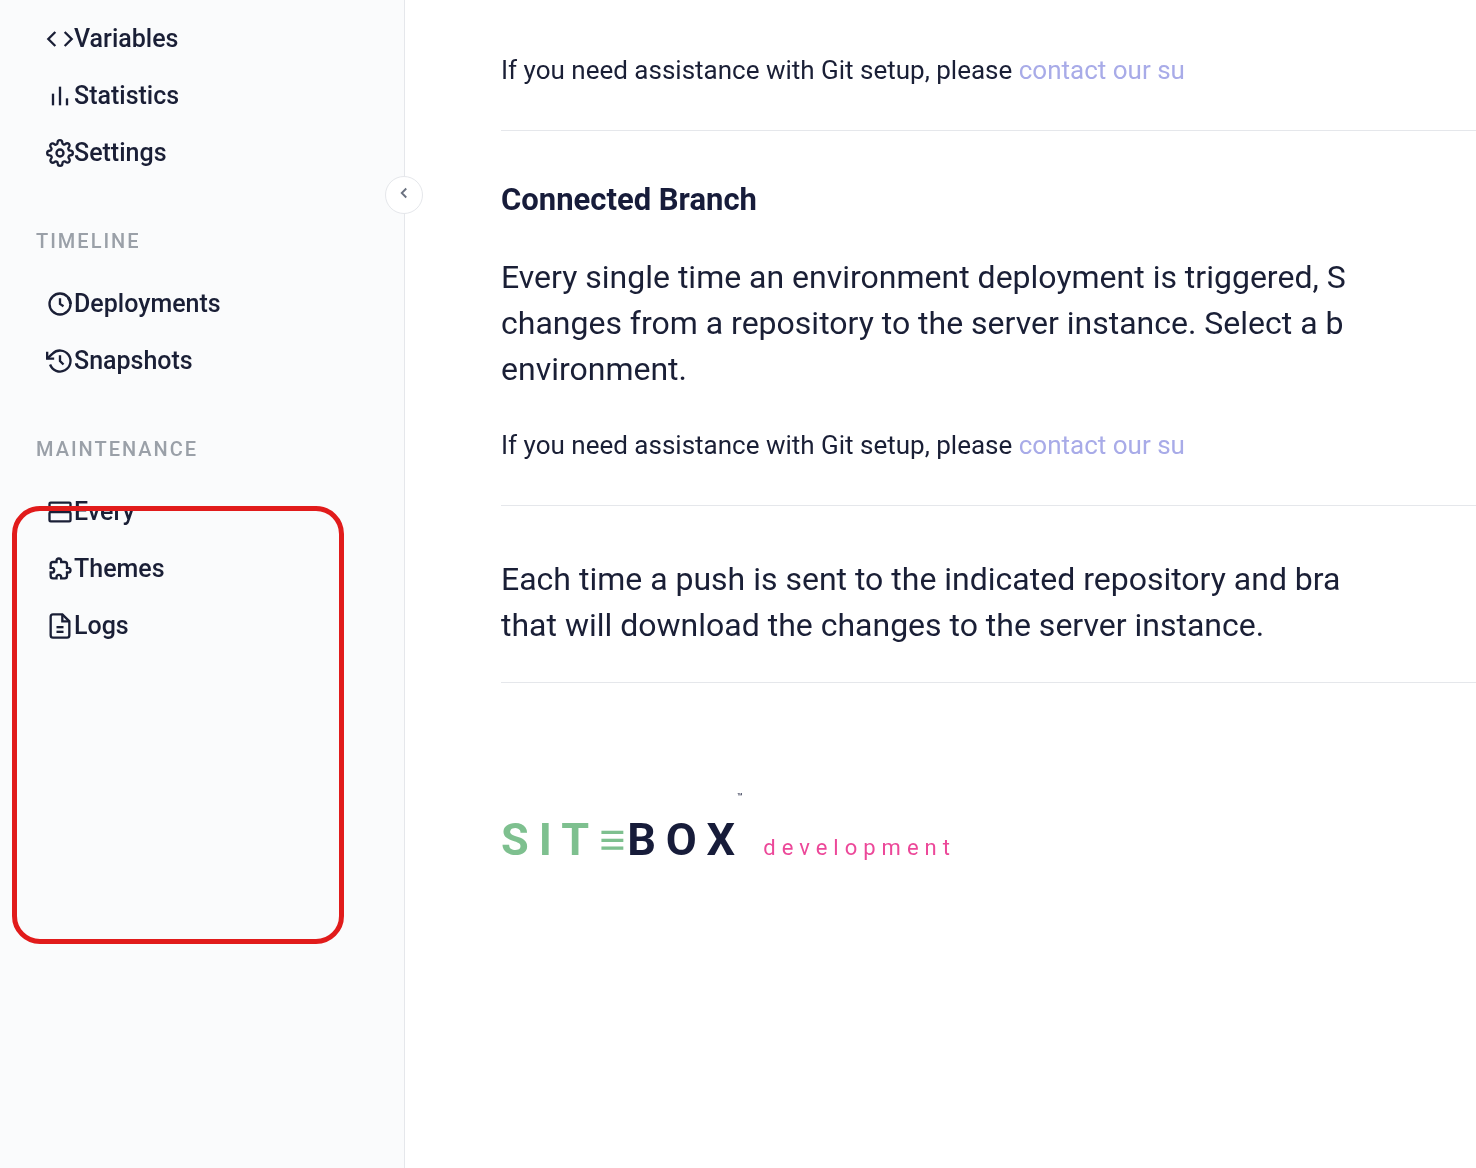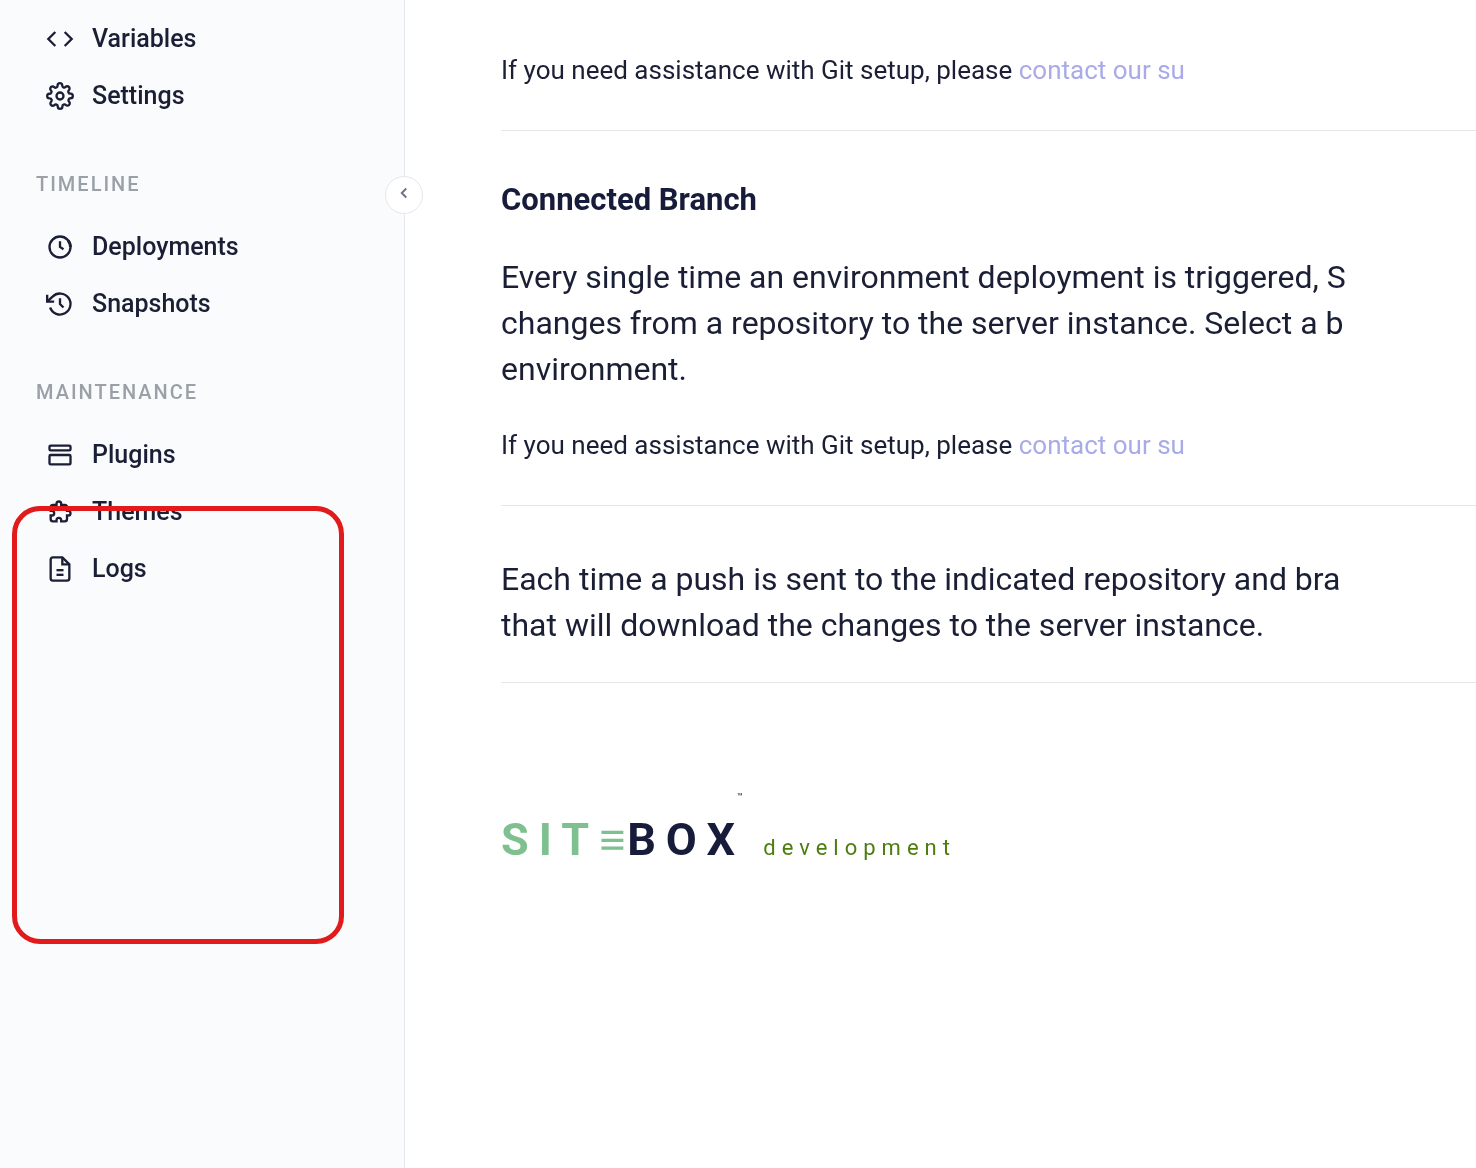--- a/index.html
+++ b/index.html
@@ -16,21 +16,20 @@
   .sidebar {
     width: 405px;
     background: #fafbfc;
     border-right: 1px solid #e5e7eb;
     padding: 10px 0 30px 0;
     position: relative;
   }
   .nav-item {
     display: flex;
     align-items: center;
-    gap: 18px;
     padding: 14px 40px 14px 46px;
     font-size: 25px;
     color: #1a1f36;
     cursor: pointer;
     font-weight: 500;
   }
   .nav-item .icon {
     width: 28px;
     height: 28px;
     flex: 0 0 28px;
@@ -121,21 +120,21 @@
   .logo-box {
     font-size: 45px;
     font-weight: 700;
     letter-spacing: 10px;
     color: #171c3a;
   }
   .logo-tm { font-size: 10px; color: #171c3a; vertical-align: top; position: relative; top: -22px; left: -8px; letter-spacing: 0; }
   .logo-sub {
     font-size: 22px;
     letter-spacing: 6px;
-    color: #4d7c0f;
+    color: #ec4899;
   }
   .logo-equal {
     display: inline-block;
     position: relative;
     width: 28px;
   }
 </style>
 </head>
 <body>
 
@@ -145,20 +144,30 @@
     <div class="nav-item">
       <span class="icon">
         <svg viewBox="0 0 24 24">
             <polyline points="16 18 22 12 16 6"></polyline>
             <polyline points="8 6 2 12 8 18"></polyline>
           </svg>
       </span>
       <span>Variables</span>
     </div>
 
+    <div class="nav-item">
+      <span class="icon">
+        <svg viewBox="0 0 24 24">
+            <line x1="6" y1="20" x2="6" y2="10"></line>
+            <line x1="12" y1="20" x2="12" y2="4"></line>
+            <line x1="18" y1="20" x2="18" y2="14"></line>
+          </svg>
+      </span>
+      <span>Statistics</span>
+    </div>
 
     <div class="nav-item">
       <span class="icon">
         <svg viewBox="0 0 24 24">
             <circle cx="12" cy="12" r="3"></circle>
             <path d="M19.4 15a1.65 1.65 0 0 0 .33 1.82l.06.06a2 2 0 1 1-2.83 2.83l-.06-.06a1.65 1.65 0 0 0-1.82-.33 1.65 1.65 0 0 0-1 1.51V21a2 2 0 0 1-4 0v-.09a1.65 1.65 0 0 0-1-1.51 1.65 1.65 0 0 0-1.82.33l-.06.06a2 2 0 1 1-2.83-2.83l.06-.06a1.65 1.65 0 0 0 .33-1.82 1.65 1.65 0 0 0-1.51-1H3a2 2 0 0 1 0-4h.09a1.65 1.65 0 0 0 1.51-1 1.65 1.65 0 0 0-.33-1.82l-.06-.06a2 2 0 1 1 2.83-2.83l.06.06a1.65 1.65 0 0 0 1.82.33h0a1.65 1.65 0 0 0 1-1.51V3a2 2 0 0 1 4 0v.09a1.65 1.65 0 0 0 1 1.51h0a1.65 1.65 0 0 0 1.82-.33l.06-.06a2 2 0 1 1 2.83 2.83l-.06.06a1.65 1.65 0 0 0-.33 1.82v0a1.65 1.65 0 0 0 1.51 1H21a2 2 0 0 1 0 4h-.09a1.65 1.65 0 0 0-1.51 1z"></path>
           </svg>
       </span>
       <span>Settings</span>
     </div>
@@ -190,21 +199,21 @@
     <div class="section-header">MAINTENANCE</div>
 
 
     <div class="nav-item">
       <span class="icon">
         <svg viewBox="0 0 24 24">
             <rect x="3" y="4" width="18" height="4" rx="1"></rect>
             <rect x="3" y="12" width="18" height="8" rx="1"></rect>
           </svg>
       </span>
-      <span>Plugins</span>
+      <span>Every</span>
     </div>
 
     <div class="nav-item">
       <span class="icon">
         <svg viewBox="0 0 24 24">
             <path d="M19 11h-1V8a2 2 0 0 0-2-2h-3V5a2 2 0 1 0-4 0v1H6a2 2 0 0 0-2 2v3h1a2 2 0 1 1 0 4H4v3a2 2 0 0 0 2 2h3v-1a2 2 0 1 1 4 0v1h3a2 2 0 0 0 2-2v-3h1a2 2 0 1 0 0-4z"></path>
           </svg>
       </span>
       <span>Themes</span>
     </div>

